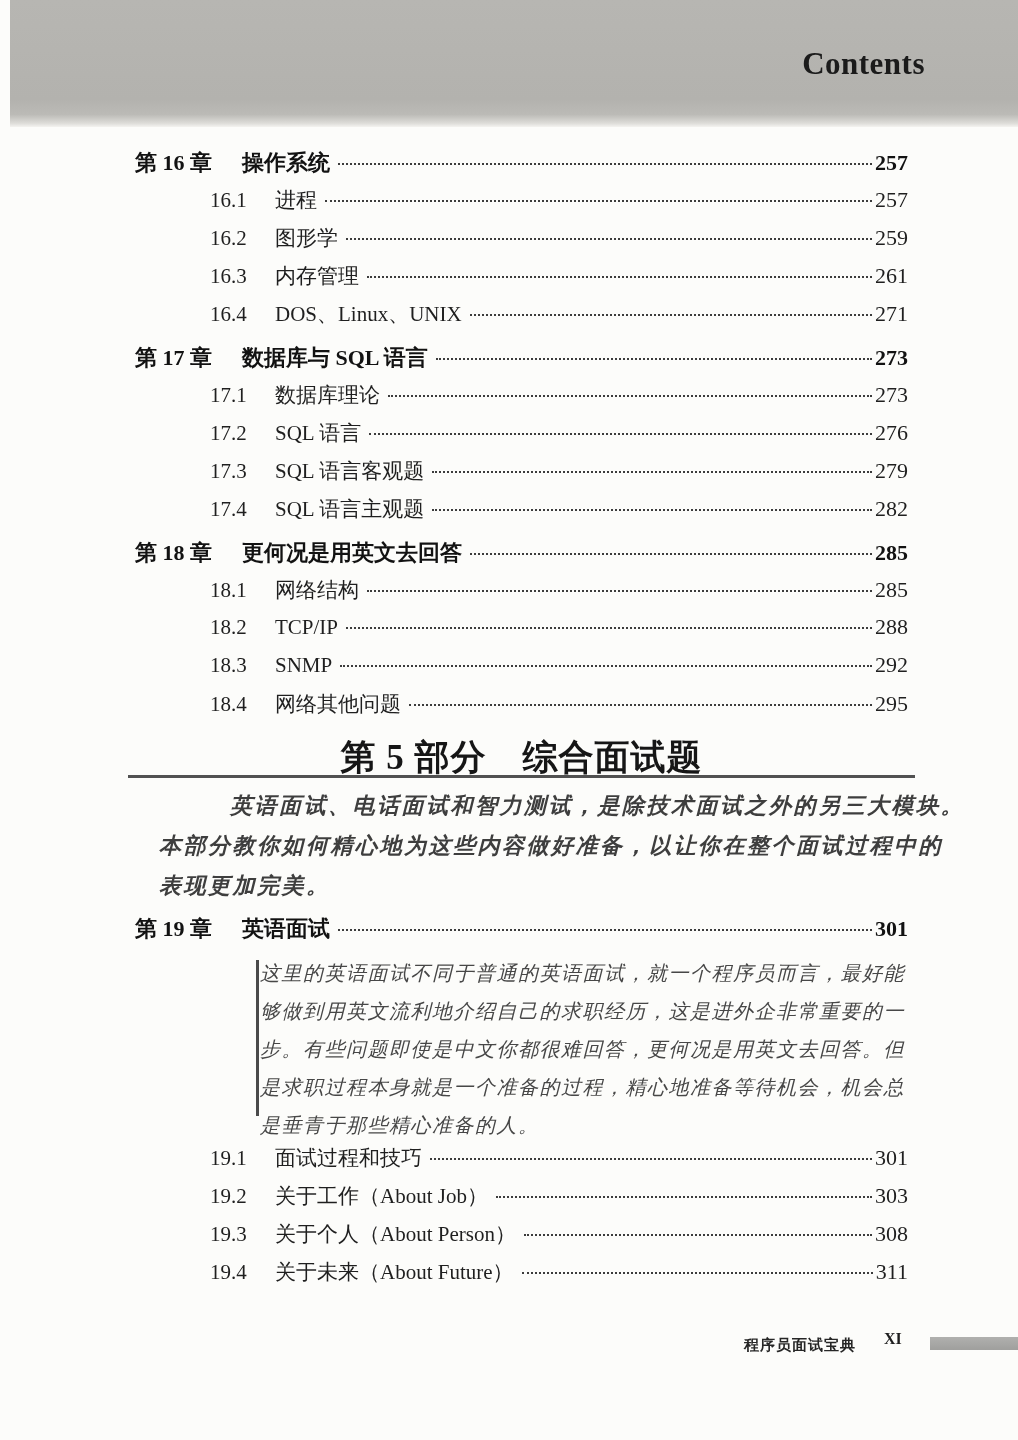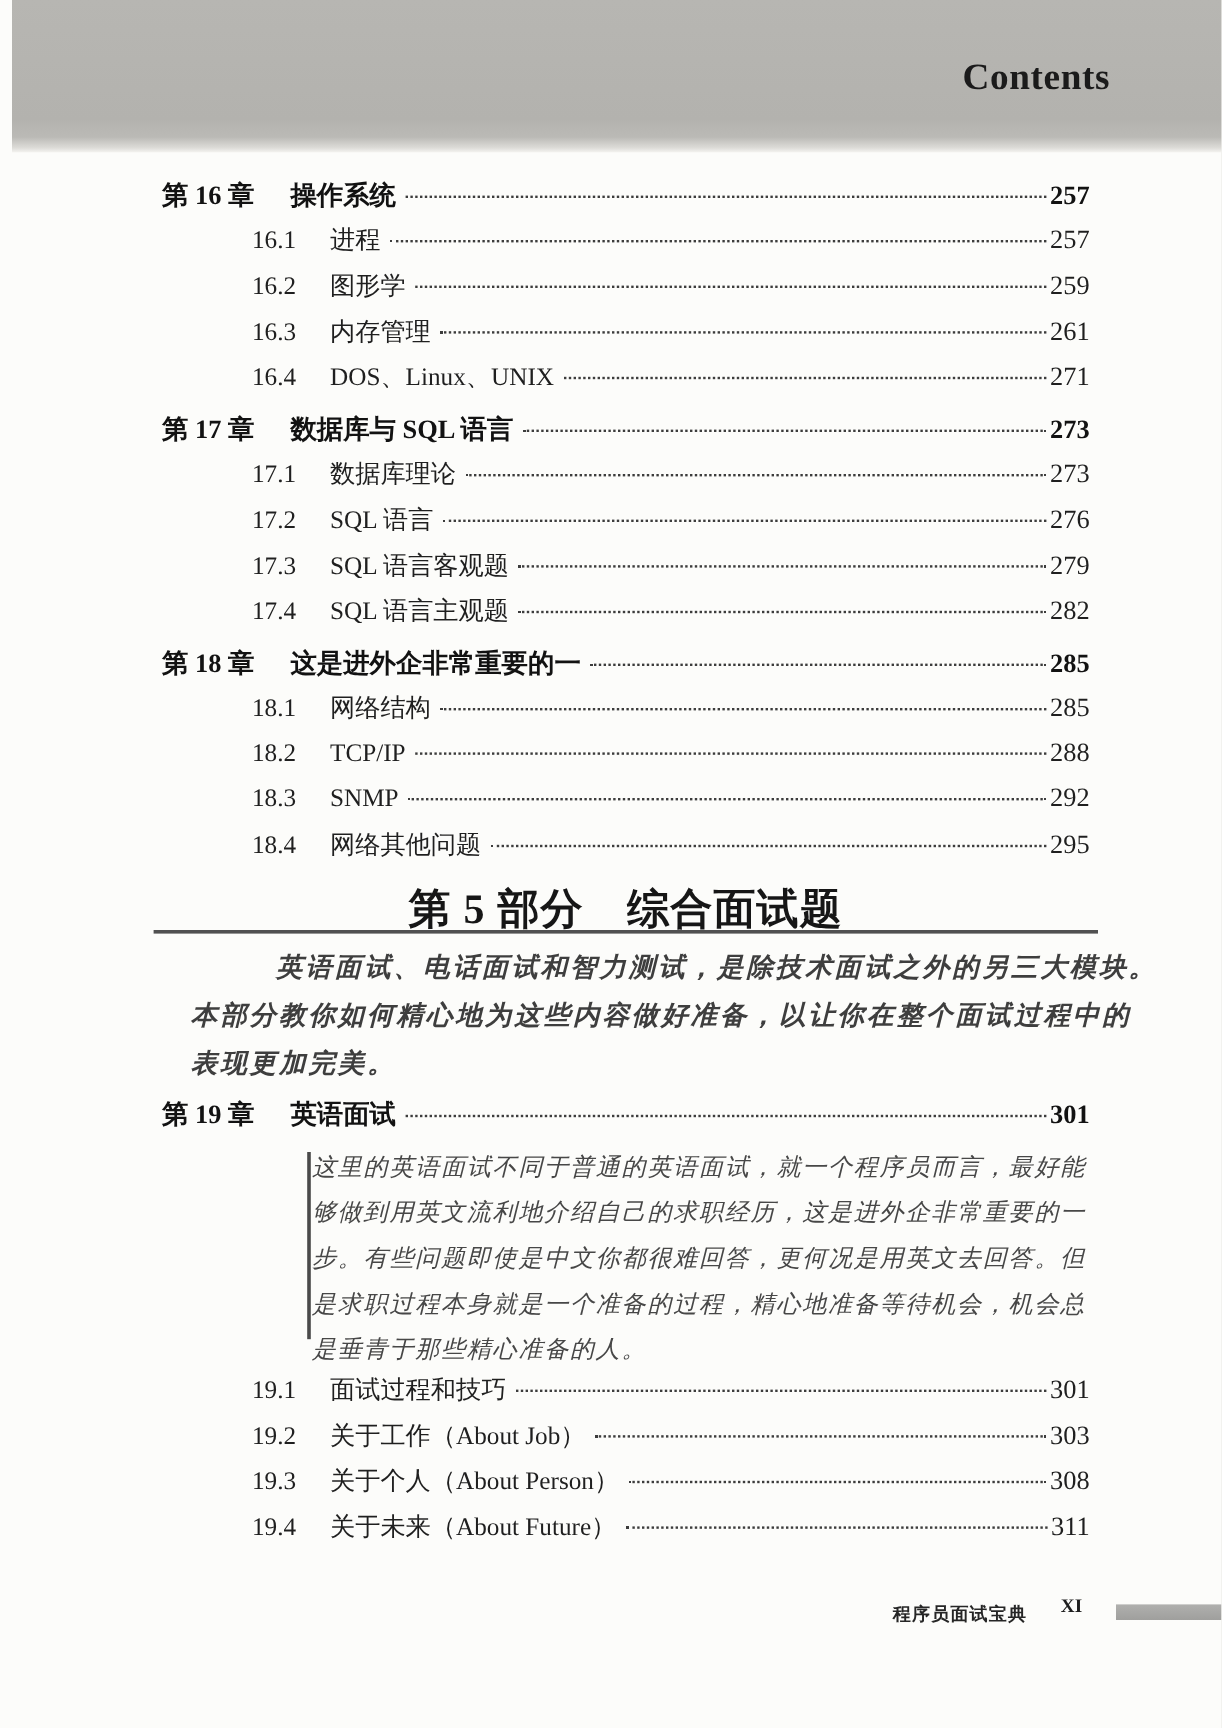--- a/index.html
+++ b/index.html
@@ -159,21 +159,21 @@
     </div>
     <div class="row section">
       <span class="sec-num">17.4</span>
       <span class="entry-title">SQL 语言主观题</span>
       <span class="leader"></span>
       <span class="page-num">282</span>
     </div>
 
     <div class="row chapter">
       <span class="chap-label">第 18 章</span>
-      <span class="entry-title">这是进外企非常重要的一</span>
+      <span class="entry-title">更何况是用英文去回答</span>
       <span class="leader"></span>
       <span class="page-num">285</span>
     </div>
     <div class="row section">
       <span class="sec-num">18.1</span>
       <span class="entry-title">网络结构</span>
       <span class="leader"></span>
       <span class="page-num">285</span>
     </div>
     <div class="row section">

